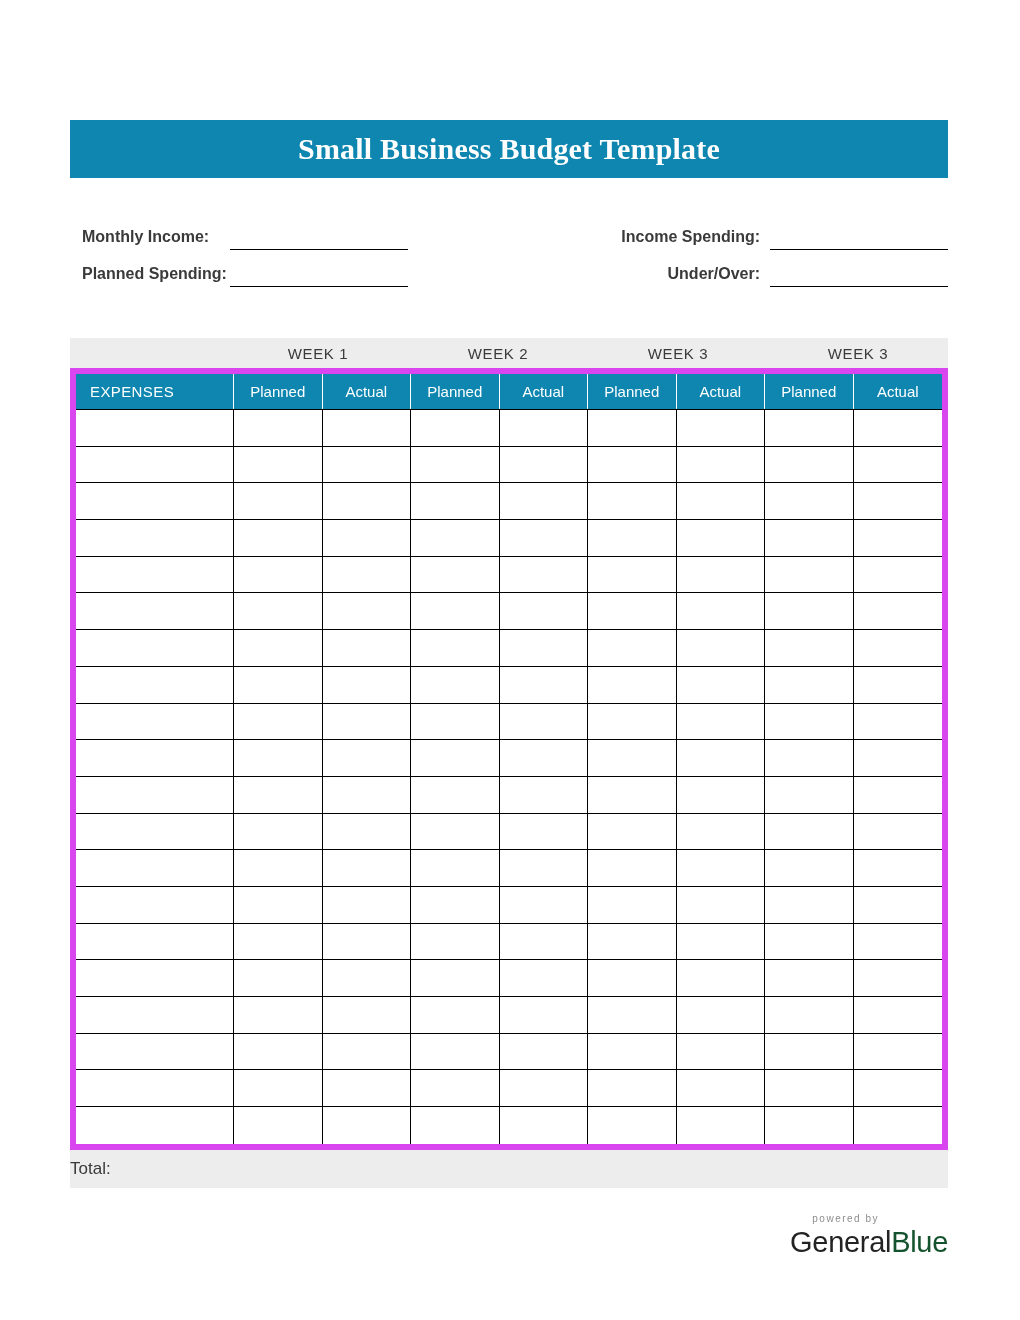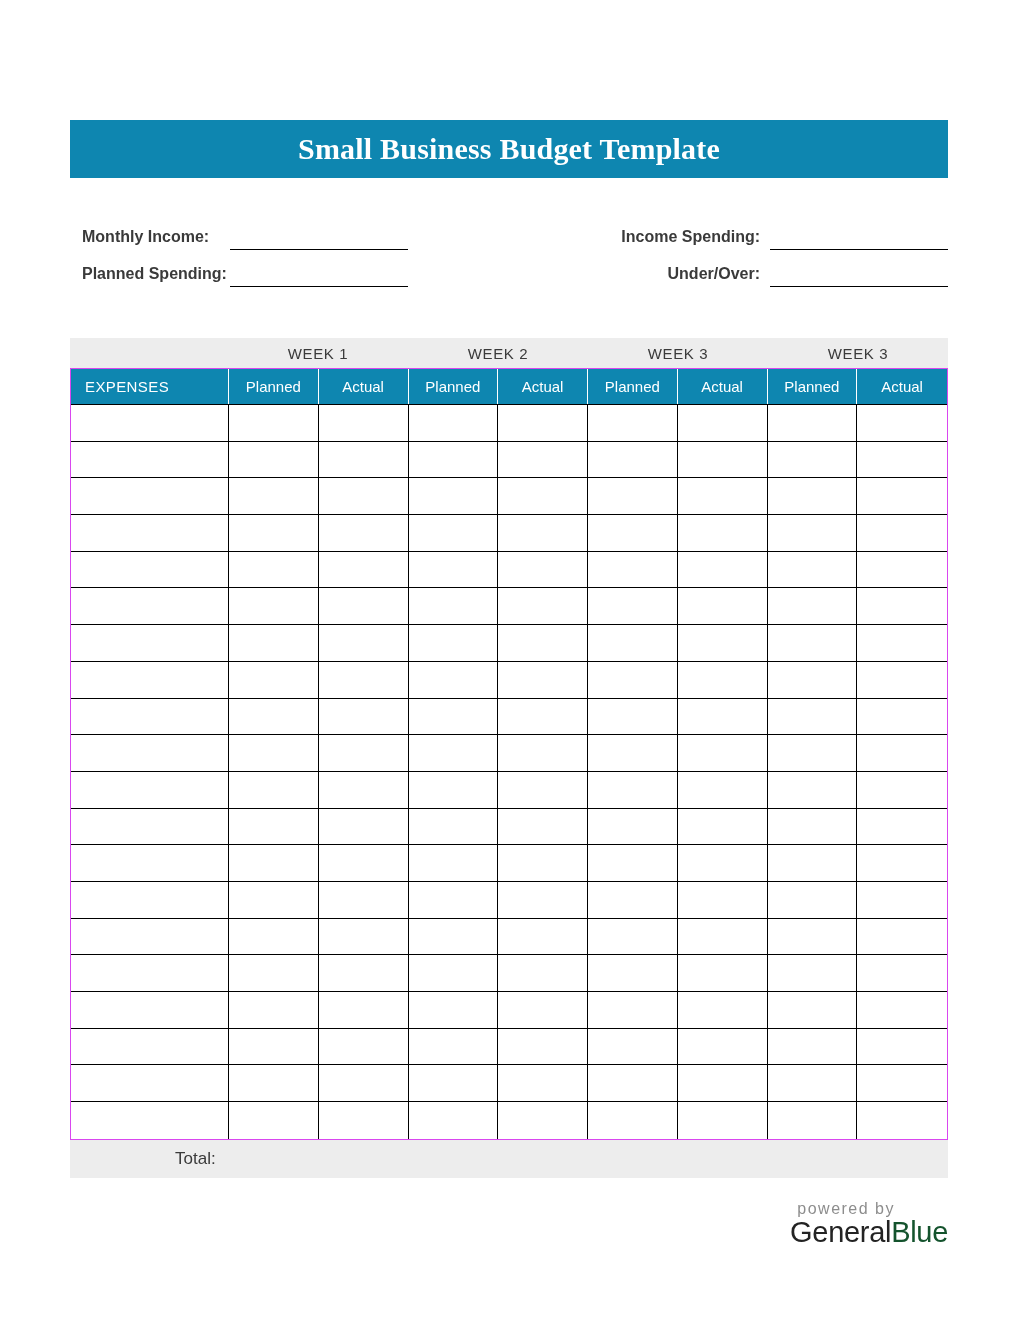--- a/index.html
+++ b/index.html
@@ -71,21 +71,21 @@
   .week-cell {
     display: flex;
     align-items: center;
     justify-content: center;
     font-size: 15px;
     letter-spacing: 0.6px;
     color: #3a3a3a;
   }
   .table-box {
     width: 878px;
-    border: 1px solid #d946ef;
+    border: 6px solid #d946ef;
   }
   .header-row {
     display: grid;
     grid-template-columns: 158px repeat(8, 1fr);
     height: 36px;
     background: #0e86b0;
     border-bottom: 1px solid #000000;
   }
   .header-cell {
     display: flex;
@@ -114,37 +114,36 @@
   .body-cell:nth-child(9n) { border-right: none; }
   .body-cell:nth-last-child(-n+9) { border-bottom: none; }
 
   .total-row {
     height: 38px;
     background: #ededed;
     display: flex;
     align-items: center;
   }
   .total-label {
-    padding-left: 105px;
     font-size: 17px;
     color: #3a3a3a;
   }
 
   
   .footer {
     margin-top: 24px;
     display: flex;
     flex-direction: column;
     align-items: flex-end;
   }
   .powered-by {
-    font-size: 16px;
+    font-size: 10px;
     color: #8d8d8d;
     letter-spacing: 1.5px;
-    margin-right: 53px;
+    margin-right: 69px;
     line-height: 14px;
   }
   .brand {
     font-size: 29px;
     line-height: 32px;
     letter-spacing: -0.3px;
     color: #232323;
   }
   .brand .blue { color: #14532d; }
 </style>

